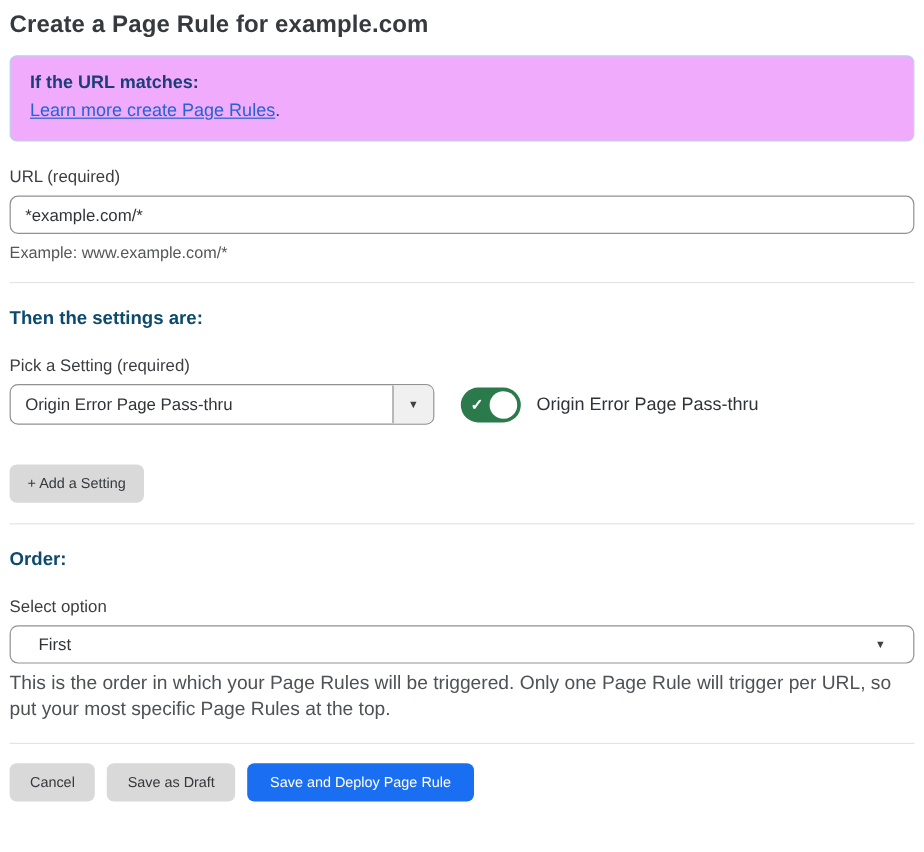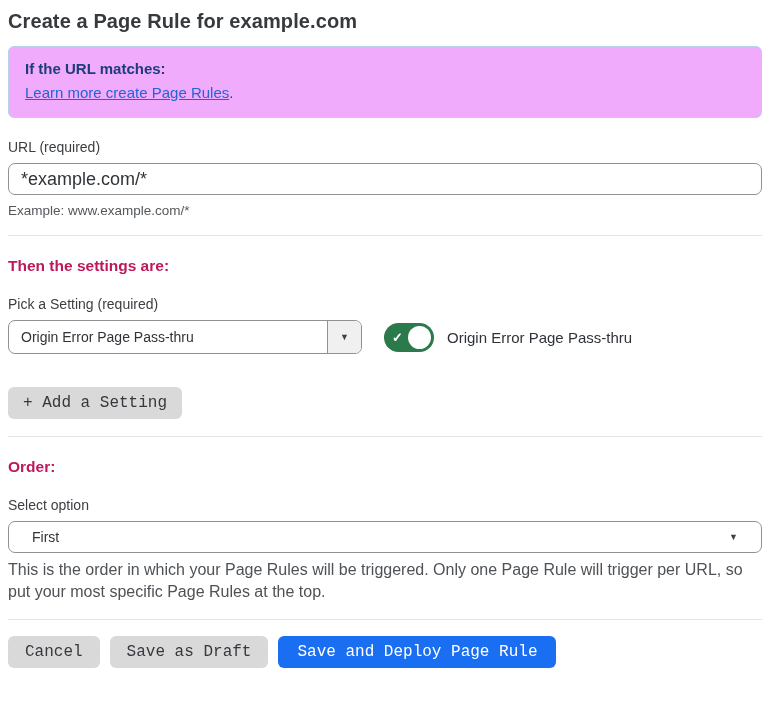--- a/index.html
+++ b/index.html
@@ -47,41 +47,41 @@
   }
   .url-input {
     display: block;
     margin-top: 8px;
     width: 100%;
     height: 32px;
     border: 1px solid #8f9194;
     border-radius: 7px;
     padding: 0 12px;
     font-family: "Liberation Sans", sans-serif;
-    font-size: 18px;
+    font-size: 14px;
     color: #303438;
     background: #fff;
     outline: none;
   }
   .helper {
     font-size: 13.5px;
     color: #54575b;
     margin-top: 8px;
   }
 
   .divider {
     border: none;
     border-top: 1px solid #e3e4e5;
     margin: 17px 0 0;
   }
 
   .section-heading {
     font-size: 15.5px;
     font-weight: bold;
-    color: #be185d;
+    color: #0c4a6e;
     margin: 21px 0 0;
   }
 
   .setting-row {
     display: flex;
     align-items: center;
     margin-top: 8px;
   }
   .combo {
     display: flex;
@@ -145,22 +145,22 @@
   }
   .toggle-side-label {
     margin-left: 13px;
     font-size: 15px;
     color: #2f3338;
   }
 
   .btn {
     border: none;
     border-radius: 6px;
-    font-family: Liberation Mono, monospace;
-    font-size: 16px;
+    font-family: Liberation Sans, sans-serif;
+    font-size: 12px;
     cursor: pointer;
     display: inline-flex;
     align-items: center;
     justify-content: center;
   }
   .btn-gray { background: #d9d9d9; color: #35383c; }
   .btn-primary { background: #1a6ef2; color: #ffffff; }
 
   .add-setting-btn {
     margin-top: 33px;

